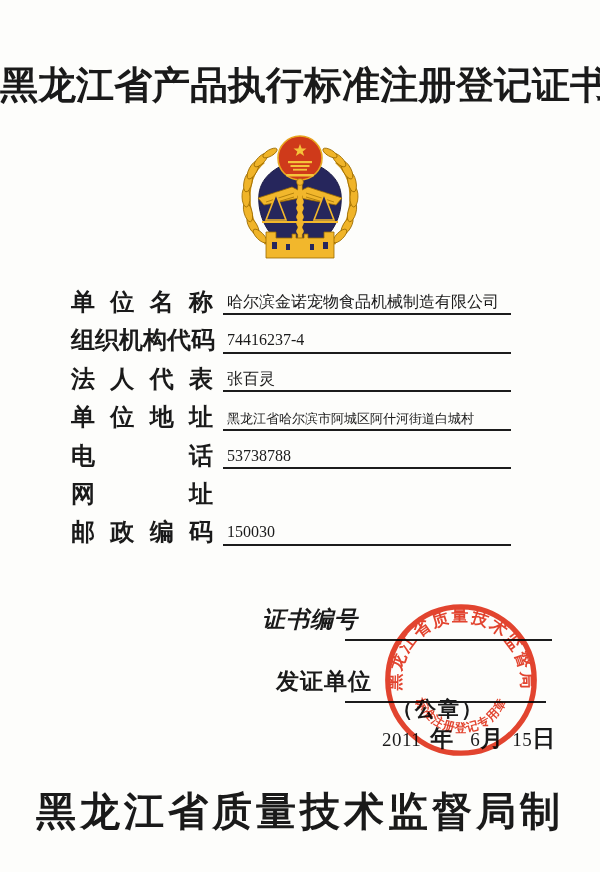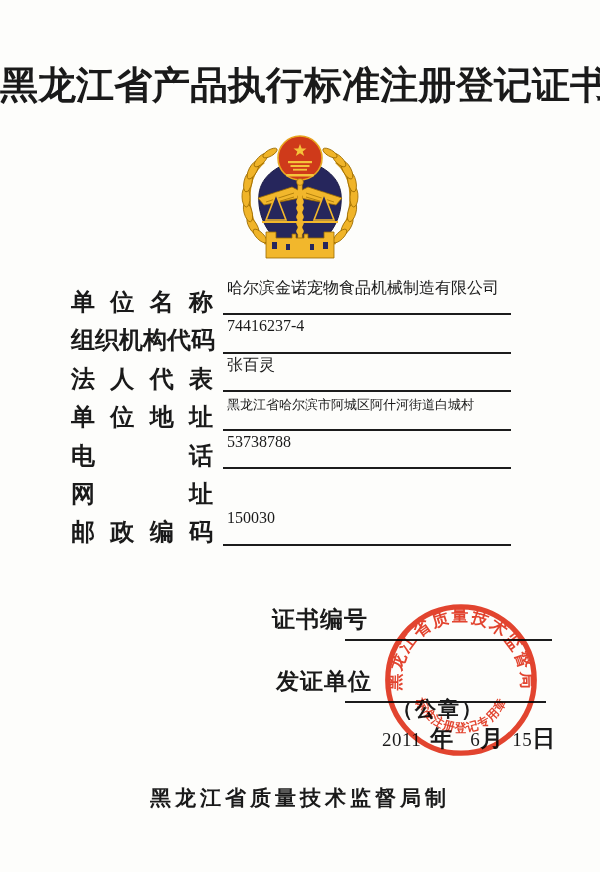--- a/index.html
+++ b/index.html
@@ -20,42 +20,42 @@
   .form{position:absolute;left:65px;top:277px;width:478px;}
   .form-row{display:flex;align-items:flex-end;height:38.4px;}
   .form-label{
     width:142px;font-size:24px;font-weight:bold;line-height:1.1;
     margin-left:6px;flex-shrink:0;
   }
   .js-justify{display:flex;justify-content:space-between;}
   .form-value{
     margin-left:10px;width:282px;flex-shrink:0;
     border-bottom:2px solid #1c1c1c;
-    font-size:16px;line-height:1.15;padding:0 2px 16px 4px;
+    font-size:16px;line-height:1.15;padding:0 2px 2px 4px;
     white-space:pre;overflow:visible;
   }
   
   .cert-label{position:absolute;font-size:23px;font-weight:bold;letter-spacing:1px;white-space:nowrap;}
-  .cert-no-label{left:272px;top:604px;}
+  .cert-no-label{left:262px;top:604px;font-style:italic;}
   .cert-no-line{position:absolute;left:345px;top:614px;width:201px;height:25px;border-bottom:2px solid #1c1c1c;font-size:16px;padding-left:6px;}
   .issuer-label{left:276px;top:666px;}
   .issuer-value{position:absolute;left:392px;top:667px;font-size:21px;font-weight:bold;letter-spacing:2px;white-space:nowrap;margin-top:28px;}
   .issuer-line{position:absolute;left:345px;top:676px;width:201px;height:25px;border-bottom:2px solid #1c1c1c;}
   
   .date-row{position:absolute;left:382px;top:723px;font-size:20px;white-space:nowrap;}
   .date-num{font-size:19px;letter-spacing:0.5px;}
   .date-unit{font-size:23px;font-weight:bold;}
   .gap-s{display:inline-block;width:9px;}
   .gap-m{display:inline-block;width:17px;}
   
   .seal{position:absolute;left:379px;top:601px;mix-blend-mode:multiply;opacity:0.92;}
   
   .doc-footer{
     position:absolute;top:784px;left:0;width:100%;text-align:center;
-    font-size:21px;font-weight:600;letter-spacing:4px;white-space:nowrap;
+    font-size:40px;font-weight:600;letter-spacing:4px;white-space:nowrap;
   }
 </style>
 </head>
 <body>
 
 <div class="page">
 
   <div class="doc-title">黑龙江省产品执行标准注册登记证书</div>
 
   <svg class="emblem" width="128" height="132" viewBox="0 0 128 132" xmlns="http://www.w3.org/2000/svg">

